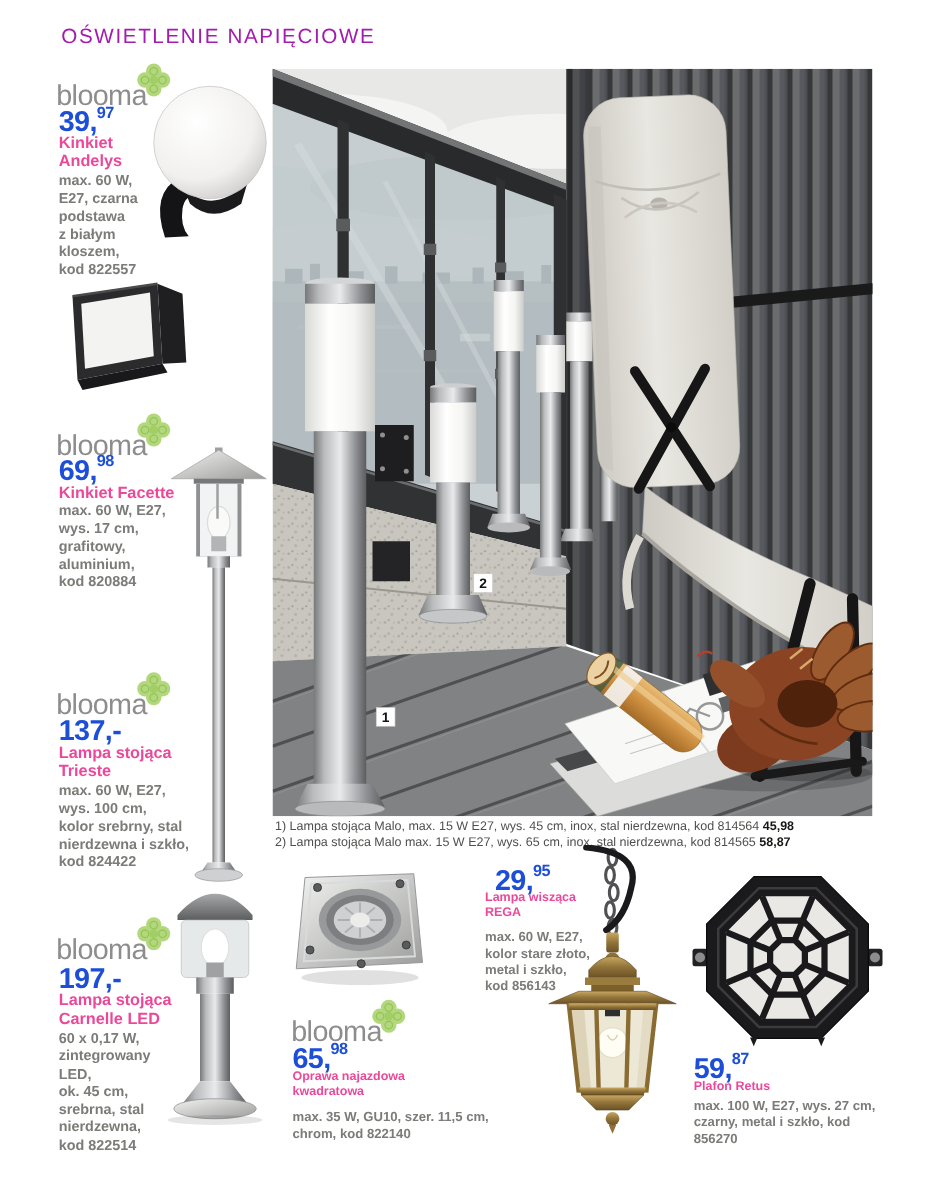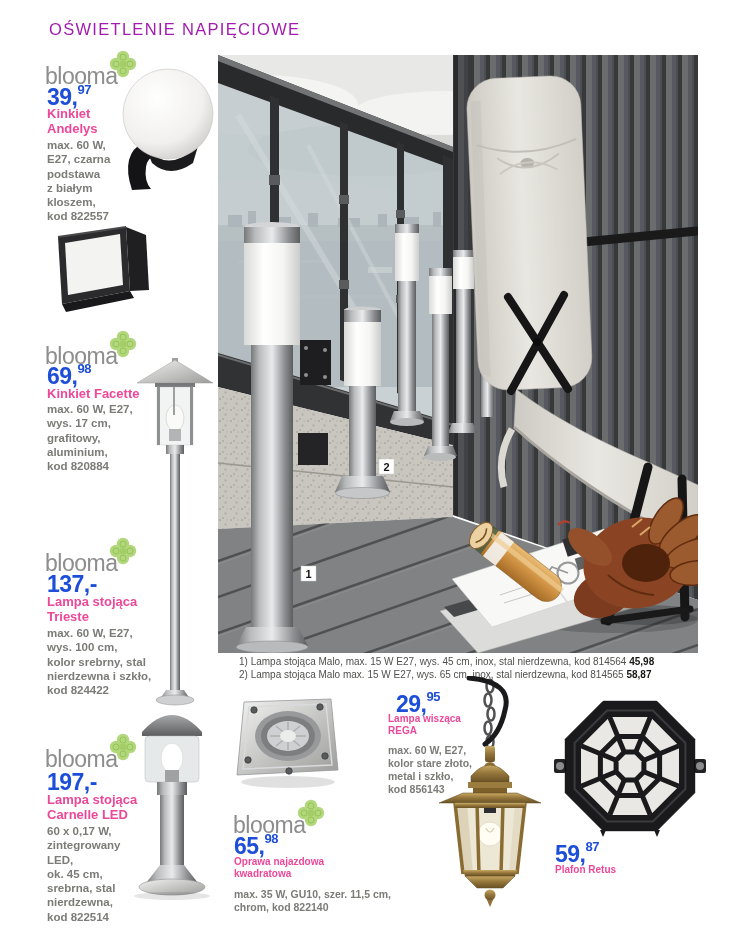--- a/index.html
+++ b/index.html
@@ -9,21 +9,21 @@
   .hdr{position:absolute;left:49px;top:20px;font-size:16.5px;letter-spacing:1.3px;color:#a21caf;}
   .blooma{position:absolute;width:100px;height:44px;}
   .blooma .bt{position:absolute;left:0;top:14px;font-size:23px;color:#8d8d8d;letter-spacing:-0.5px;}
   .blooma svg{position:absolute;left:63px;top:0;}
   .price{position:absolute;font-size:23px;font-weight:bold;color:#1d4ed8;letter-spacing:-0.5px;}
   .price sup{font-size:13px;position:relative;top:-2px;}
   .pname{position:absolute;font-size:13px;font-weight:bold;color:#ec4899;line-height:1.18;white-space:pre-line;}
   .pname.sm{font-size:10px;}
   .pdesc{position:absolute;font-size:11.5px;color:#7b7b78;line-height:1.24;white-space:pre-line;width:120px;font-weight:bold;}
   .pdesc.sm{font-size:10.5px;width:160px;}
-  .cap{position:absolute;font-size:10px;color:#4f4f4d;margin-left:19px;}
+  .cap{position:absolute;font-size:10px;color:#4f4f4d;}
   .cap b{color:#161614;}
   .pgnum{position:absolute;left:27px;top:899px;font-size:11px;color:#9b9b9b;margin-top:48px;}
   .img{position:absolute;}
 </style>
 </head>
 <body>
 
 <svg width="0" height="0" style="position:absolute" aria-hidden="true">
  <defs>
   <linearGradient id="steelH" x1="0" y1="0" x2="1" y2="0">
@@ -529,16 +529,18 @@
     <polygon points="91.9,67.3 91.9,78.7 83.7,86.9 72.3,86.9 64.1,78.7 64.1,67.3 72.3,59.1 83.7,59.1" fill="none" stroke="#1a1a1c" stroke-width="5"></polygon>
     <circle cx="8" cy="73" r="4" fill="#8b8c8e"></circle>
       <circle cx="148" cy="73" r="4" fill="#8b8c8e"></circle>
     <polygon points="48,137 54,137 51,144" fill="#1a1a1c"></polygon>
       <polygon points="102,137 108,137 105,144" fill="#1a1a1c"></polygon>
   </svg>
 
   <div class="price" style="left:555px;top:841px">
     <span>59,</span><sup>87</sup></div>
   <div class="pname sm" style="left:555px;top:864px">Plafon Retus</div>
+  <div class="pdesc sm" style="left:555px;top:879px">max. 100 W, E27, wys. 27 cm,
+czarny, metal i szkło, kod 856270</div>
 
   <div class="pgnum">94</div>
 
 </div>
 
 </body></html>

